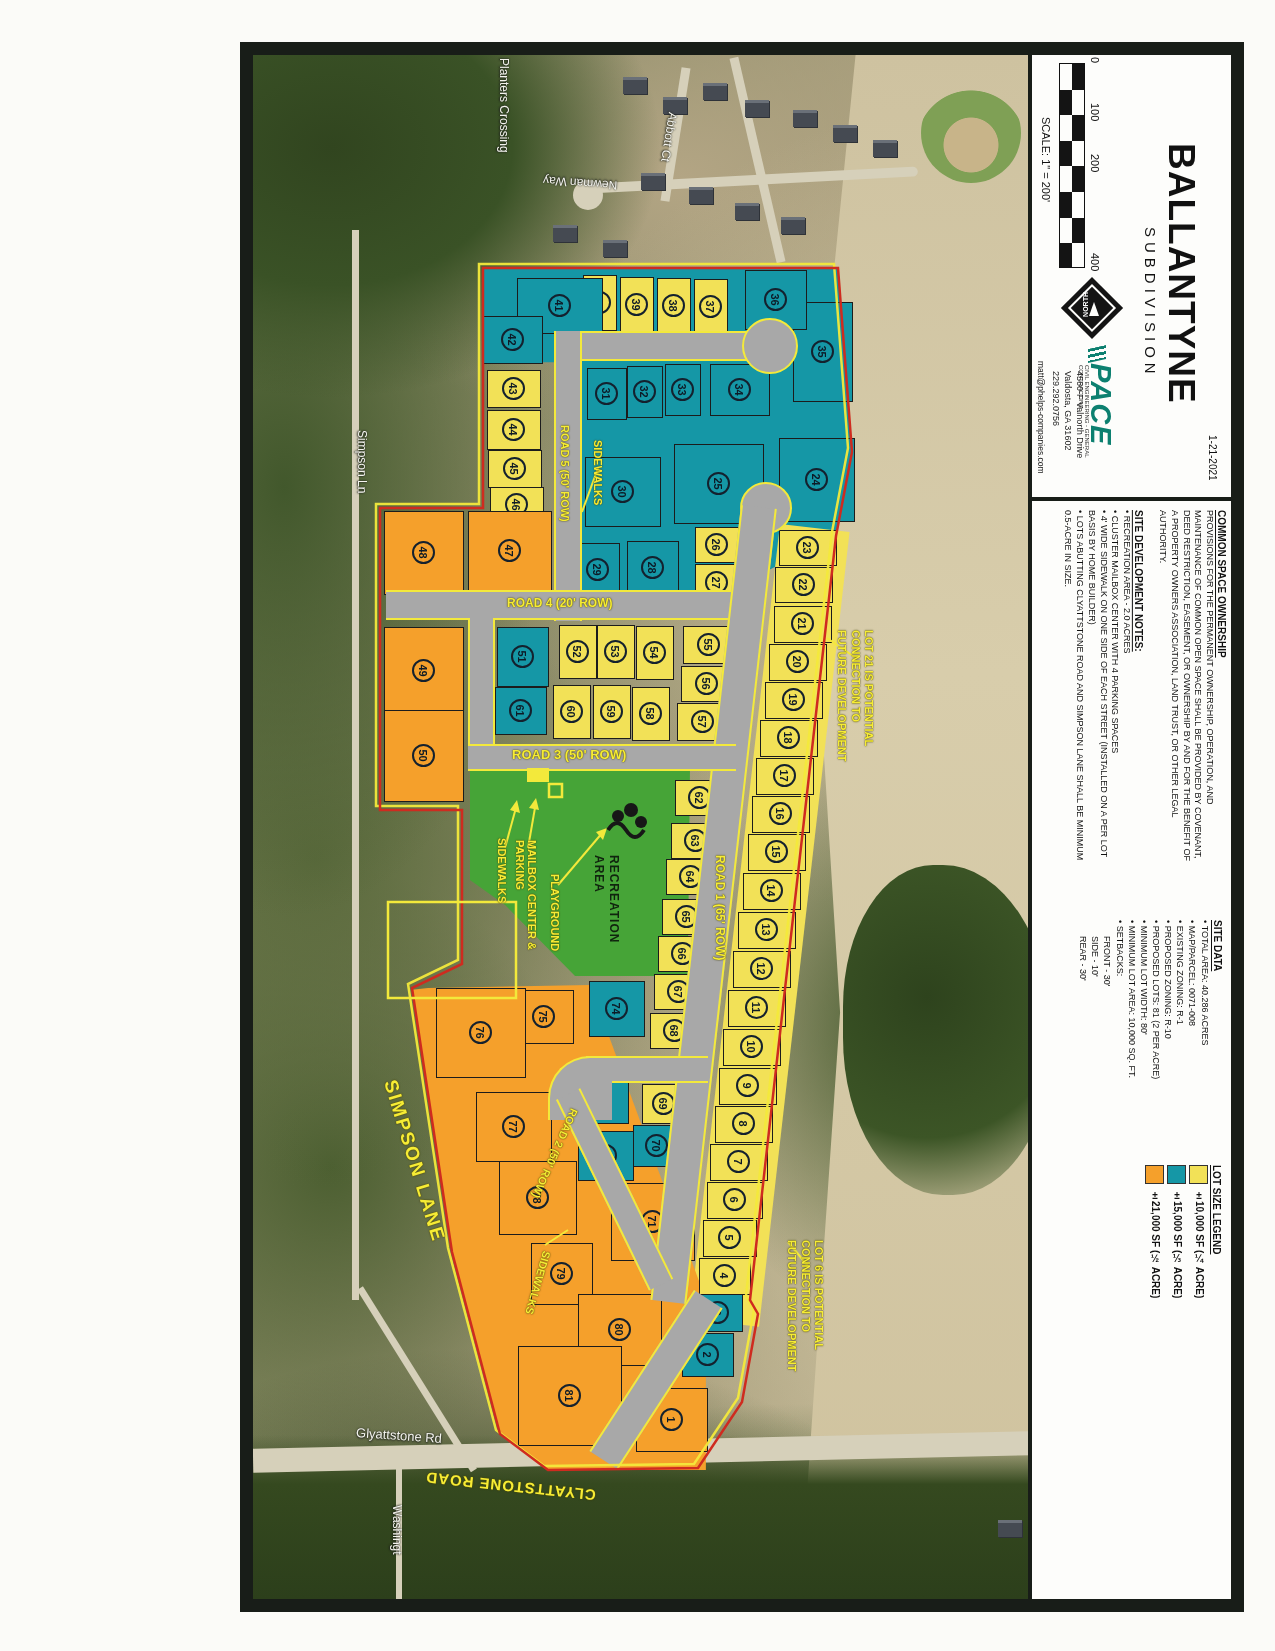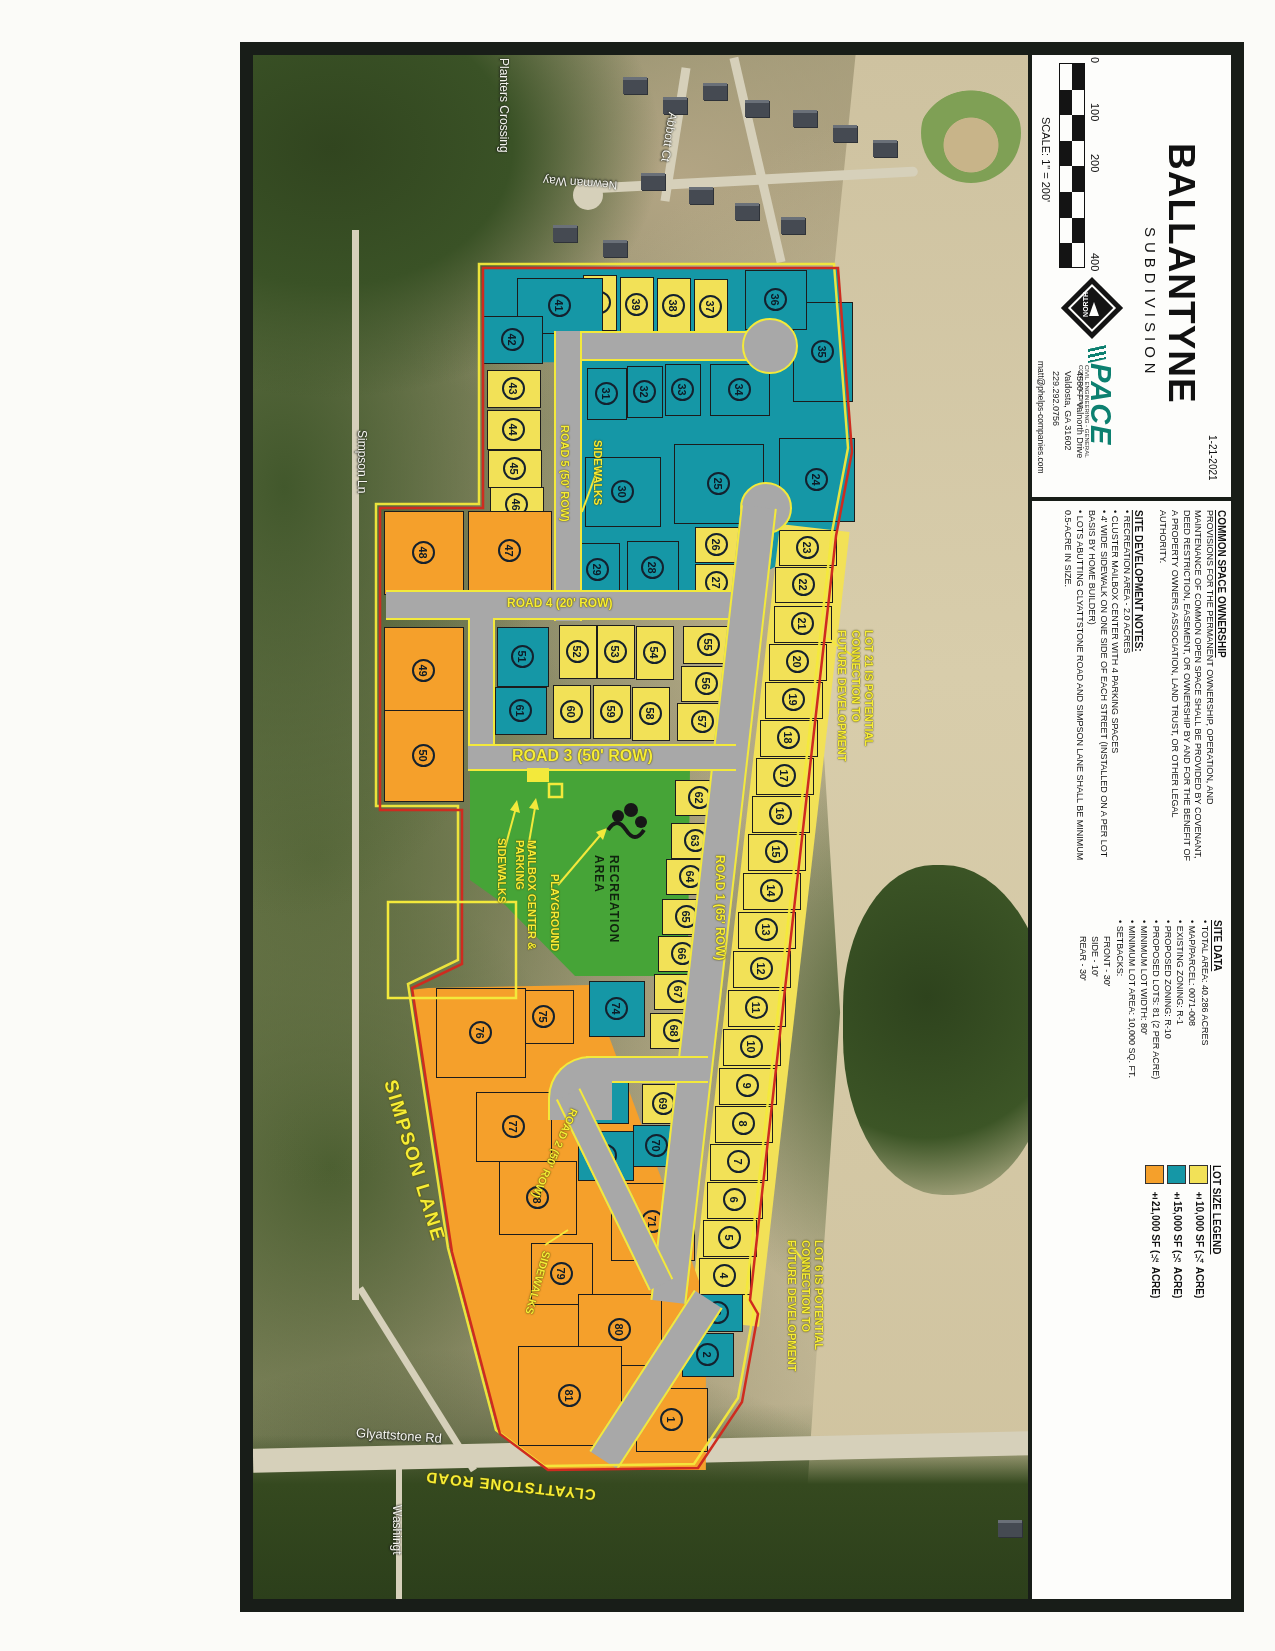--- a/index.html
+++ b/index.html
@@ -416,21 +416,21 @@
     <g>
       <circle cx="618" cy="816" r="6" fill="#171717"></circle>
       <circle cx="631" cy="810" r="7" fill="#171717"></circle>
       <circle cx="641" cy="822" r="6" fill="#171717"></circle>
       <path d="M608,830 q9,-14 18,0 q9,14 18,0" fill="none" stroke="#171717" stroke-width="4"></path>
     </g>
   </svg>
 
   <span class="lab v ylab" style="left:559px;top:425px;font-size:11px;">ROAD 5 (50' ROW)</span>
   <span class="lab ylab" style="left:507px;top:596px;font-size:12px;">ROAD 4 (20' ROW)</span>
-  <span class="lab ylab" style="left:512px;top:747px;font-size:16px;">ROAD 3 (50' ROW)</span>
+  <span class="lab ylab" style="left:512px;top:747px;font-size:13px;">ROAD 3 (50' ROW)</span>
   <span class="lab v ylab" style="left:713px;top:855px;font-size:12px;">ROAD 1 (65' ROW)</span>
   <span class="lab v ylab" style="left:549px;top:1105px;font-size:11px;transform:rotate(24deg);">ROAD 2 (50' ROW)</span>
   <span class="lab v ylab" style="left:592px;top:440px;font-size:11px;">SIDEWALKS</span>
   <span class="lab v ylab" style="left:496px;top:838px;font-size:11px;">SIDEWALKS</span>
   <span class="lab v ylab" style="left:532px;top:1250px;font-size:11px;transform:rotate(16deg);">SIDEWALKS</span>
   <div class="lab v ylab" style="left:513px;top:840px;height:122px;font-size:11px;line-height:1.15;white-space:normal;">MAILBOX CENTER &amp; PARKING</div>
   <span class="lab v ylab" style="left:549px;top:874px;font-size:11px;">PLAYGROUND</span>
   <div class="lab v blab" style="left:590px;top:855px;height:84px;font-size:12px;line-height:1.3;white-space:normal;letter-spacing:1px;">RECREATION AREA</div>
   <div class="lab v ylab" style="left:834px;top:630px;font-size:11px;line-height:1.25;">
     <span style="display:block;">LOT 21 IS POTENTIAL</span>

